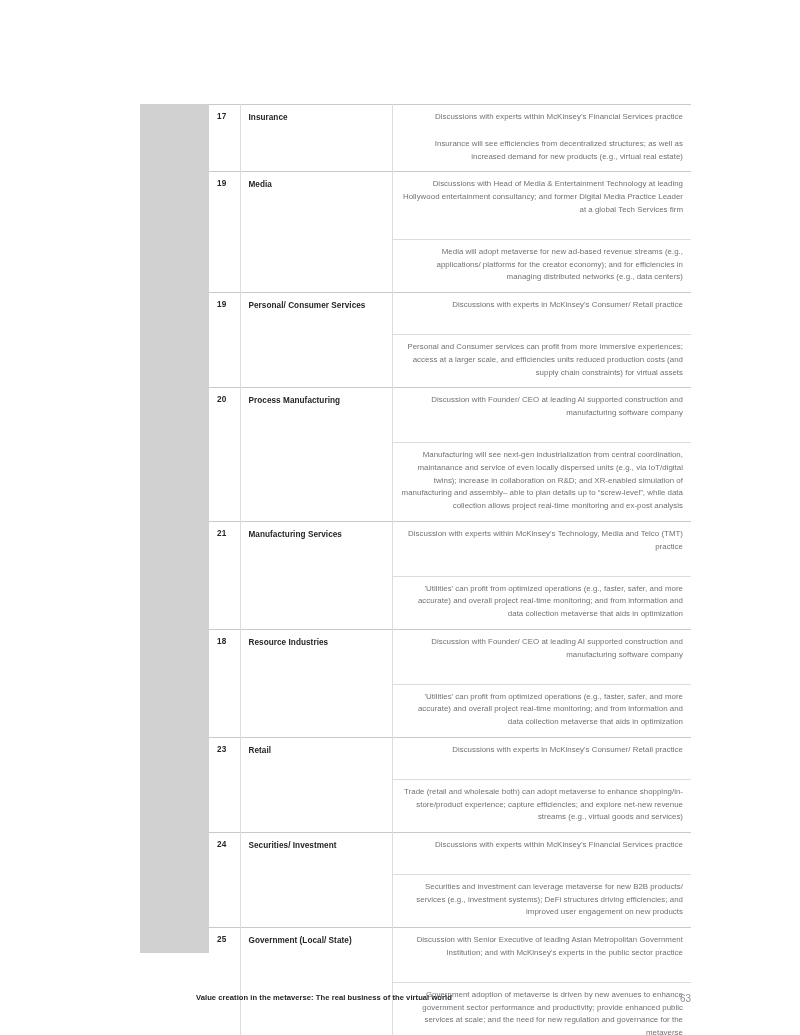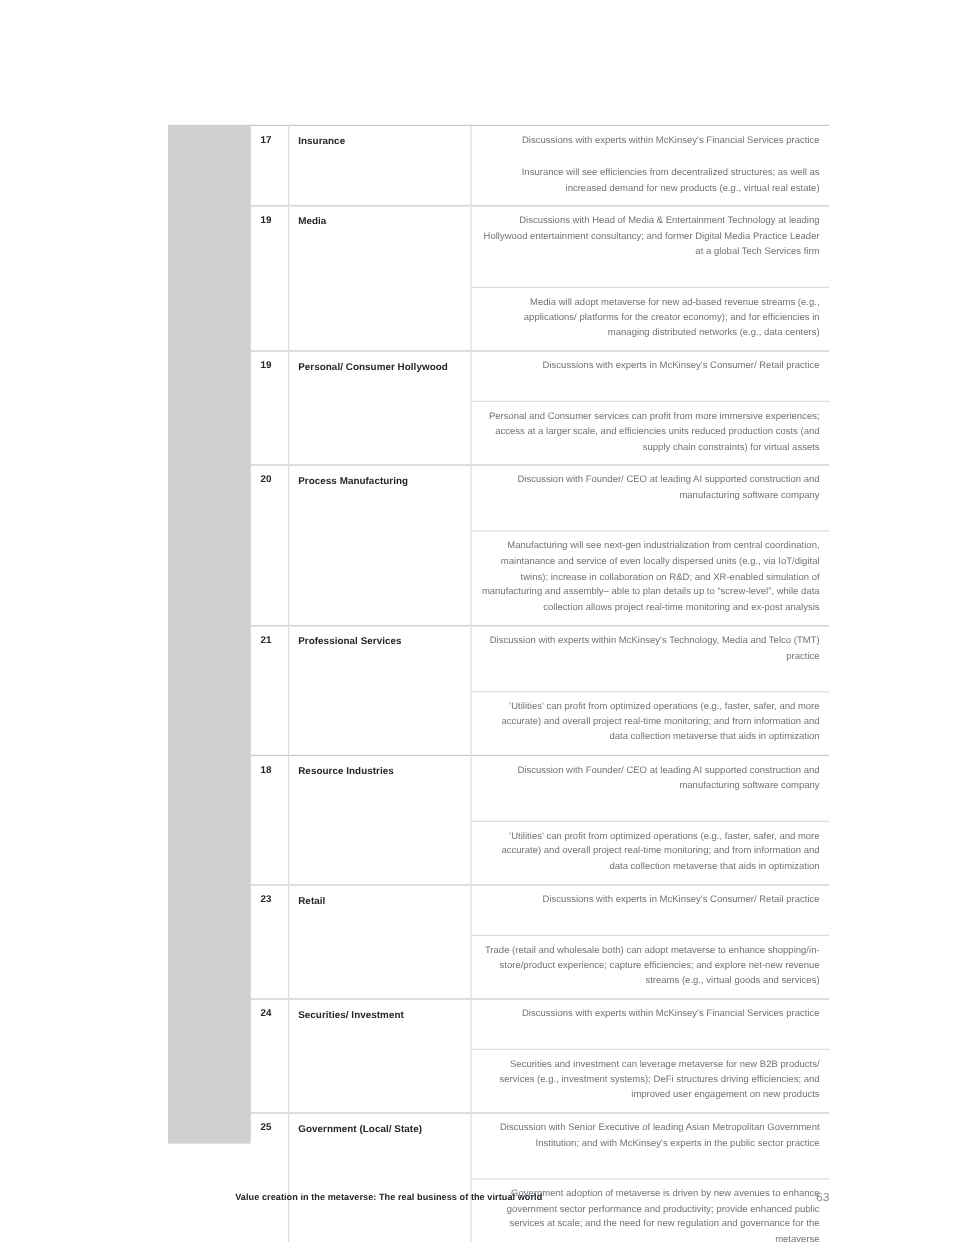--- a/index.html
+++ b/index.html
@@ -143,37 +143,37 @@
         <tr class="data-row">
           <td class="cell-num">19</td>
           <td class="cell-name">Media</td>
           <td class="cell-desc">
             <div class="desc-block">Discussions with Head of Media &amp; Entertainment Technology at leading Hollywood entertainment consultancy; and former Digital Media Practice Leader at a global Tech Services firm</div>
             <div class="desc-block divided">Media will adopt metaverse for new ad-based revenue streams (e.g., applications/ platforms for the creator economy); and for efficiencies in managing distributed networks (e.g., data centers)</div>
           </td>
         </tr>
         <tr class="data-row">
           <td class="cell-num">19</td>
-          <td class="cell-name">Personal/ Consumer Hollywood</td>
+          <td class="cell-name">Personal/ Consumer Services</td>
           <td class="cell-desc">
             <div class="desc-block">Discussions with experts in McKinsey's Consumer/ Retail practice</div>
             <div class="desc-block divided">Personal and Consumer services can profit from more immersive experiences; access at a larger scale, and efficiencies units reduced production costs (and supply chain constraints) for virtual assets</div>
           </td>
         </tr>
         <tr class="data-row">
           <td class="cell-num">20</td>
           <td class="cell-name">Process Manufacturing</td>
           <td class="cell-desc">
             <div class="desc-block">Discussion with Founder/ CEO at leading AI supported construction and manufacturing software company</div>
             <div class="desc-block divided">Manufacturing will see next-gen industrialization from central coordination, maintanance and service of even locally dispersed units (e.g., via IoT/digital twins); increase in collaboration on R&amp;D; and XR-enabled simulation of manufacturing and assembly– able to plan details up to “screw-level”, while data collection allows project real-time monitoring and ex-post analysis</div>
           </td>
         </tr>
         <tr class="data-row">
           <td class="cell-num">21</td>
-          <td class="cell-name">Professional Services</td>
+          <td class="cell-name">Manufacturing Services</td>
           <td class="cell-desc">
             <div class="desc-block">Discussion with experts within McKinsey's Technology, Media and Telco (TMT) practice</div>
             <div class="desc-block divided">'Utilities' can profit from optimized operations (e.g., faster, safer, and more accurate) and overall project real-time monitoring; and from information and data collection metaverse that aids in optimization</div>
           </td>
         </tr>
         <tr class="data-row">
           <td class="cell-num">18</td>
           <td class="cell-name">Resource Industries</td>
           <td class="cell-desc">
             <div class="desc-block">Discussion with Founder/ CEO at leading AI supported construction and manufacturing software company</div>

